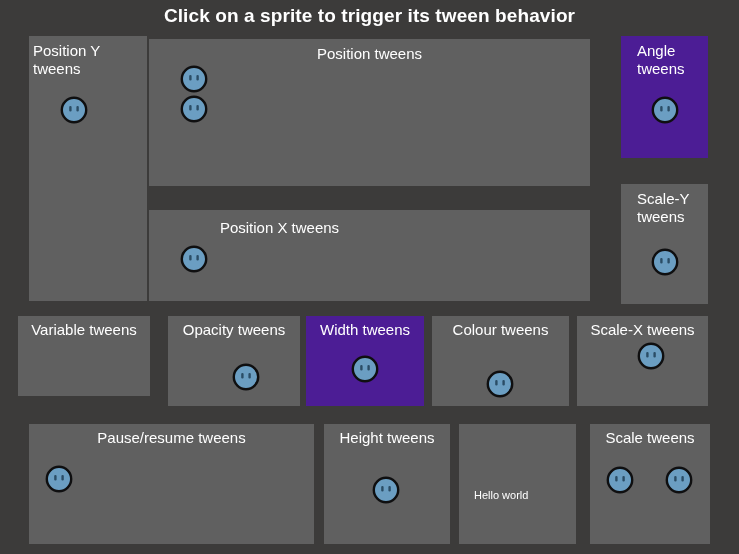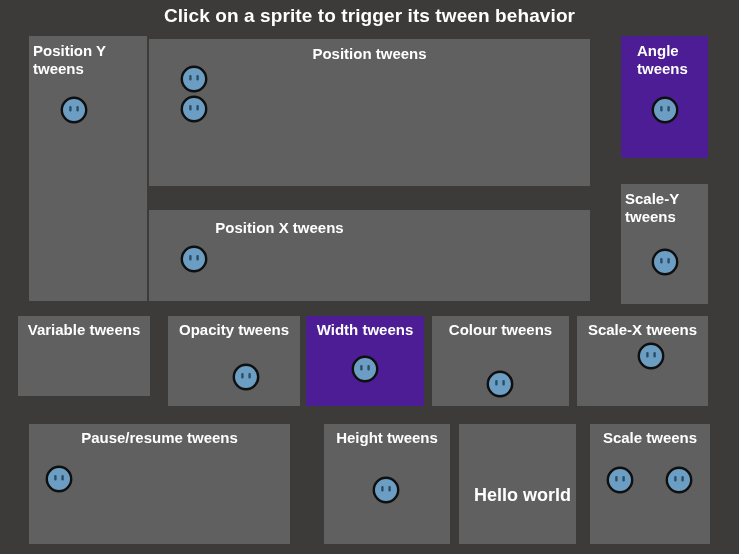--- a/index.html
+++ b/index.html
@@ -24,41 +24,40 @@
     text-align: center;
     font-size: 19px;
     font-weight: bold;
     color: #ffffff;
     letter-spacing: 0.1px;
   }
   .panel {
     position: absolute;
     background: #606060;
     box-sizing: border-box;
-    font-weight: bold;
   }
   .panel-label {
     position: absolute;
     left: 0;
     width: 100%;
     text-align: center;
     color: #ffffff;
     font-size: 15px;
     line-height: 18px;
     white-space: pre-line;
   }
   .panel-label.label-left {
     text-align: left;
     padding-left: 4px;
     width: auto;
   }
   .sub-text {
     position: absolute;
     color: #ffffff;
-    font-size: 18px;
+    font-size: 11px;
     line-height: 18px;
     white-space: nowrap;
   }
   .sprite {
     position: absolute;
     width: 28px;
     height: 28px;
   }
   .sprite svg { display: block; }
 </style>
@@ -101,21 +100,21 @@
 tweens</div>
       </div>
       <div class="sprite" style="left: 651px; top: 96px;">
         <svg width="28" height="28" viewBox="0 0 28 28">
           <circle cx="14" cy="14" r="12.2" fill="#6b9ec2" stroke="#0f0f10" stroke-width="2.4"></circle>
           <rect x="9.2" y="10" width="2.4" height="5.6" rx="1.1" fill="#2b4d66"></rect>
           <rect x="16.4" y="10" width="2.4" height="5.6" rx="1.1" fill="#2b4d66"></rect>
         </svg>
       </div>
       <div class="panel" style="left: 621px; top: 184px; width: 87px; height: 120px; background: rgb(96, 96, 96);">
-        <div class="panel-label label-left" style="top: 6px; left: 0;">Scale-Y
+        <div class="panel-label label-left" style="top: 6px; left: 12px;">Scale-Y
 tweens</div>
       </div>
       <div class="sprite" style="left: 651px; top: 248px;">
         <svg width="28" height="28" viewBox="0 0 28 28">
           <circle cx="14" cy="14" r="12.2" fill="#6b9ec2" stroke="#0f0f10" stroke-width="2.4"></circle>
           <rect x="9.2" y="10" width="2.4" height="5.6" rx="1.1" fill="#2b4d66"></rect>
           <rect x="16.4" y="10" width="2.4" height="5.6" rx="1.1" fill="#2b4d66"></rect>
         </svg>
       </div>
       <div class="panel" style="left: 149px; top: 210px; width: 441px; height: 91px; background: rgb(96, 96, 96);">
@@ -165,21 +164,21 @@
       <div class="panel" style="left: 577px; top: 316px; width: 131px; height: 90px; background: rgb(96, 96, 96);">
         <div class="panel-label" style="top: 5px;">Scale-X tweens</div>
       </div>
       <div class="sprite" style="left: 637px; top: 342px;">
         <svg width="28" height="28" viewBox="0 0 28 28">
           <circle cx="14" cy="14" r="12.2" fill="#6b9ec2" stroke="#0f0f10" stroke-width="2.4"></circle>
           <rect x="9.2" y="10" width="2.4" height="5.6" rx="1.1" fill="#2b4d66"></rect>
           <rect x="16.4" y="10" width="2.4" height="5.6" rx="1.1" fill="#2b4d66"></rect>
         </svg>
       </div>
-      <div class="panel" style="left: 29px; top: 424px; width: 261px; height: 120px; background: rgb(96, 96, 96);">
+      <div class="panel" style="left: 29px; top: 424px; width: 285px; height: 120px; background: rgb(96, 96, 96);">
         <div class="panel-label" style="top: 5px;">Pause/resume tweens</div>
       </div>
       <div class="sprite" style="left: 45px; top: 465px;">
         <svg width="28" height="28" viewBox="0 0 28 28">
           <circle cx="14" cy="14" r="12.2" fill="#6b9ec2" stroke="#0f0f10" stroke-width="2.4"></circle>
           <rect x="9.2" y="10" width="2.4" height="5.6" rx="1.1" fill="#2b4d66"></rect>
           <rect x="16.4" y="10" width="2.4" height="5.6" rx="1.1" fill="#2b4d66"></rect>
         </svg>
       </div>
       <div class="panel" style="left: 324px; top: 424px; width: 126px; height: 120px; background: rgb(96, 96, 96);">

